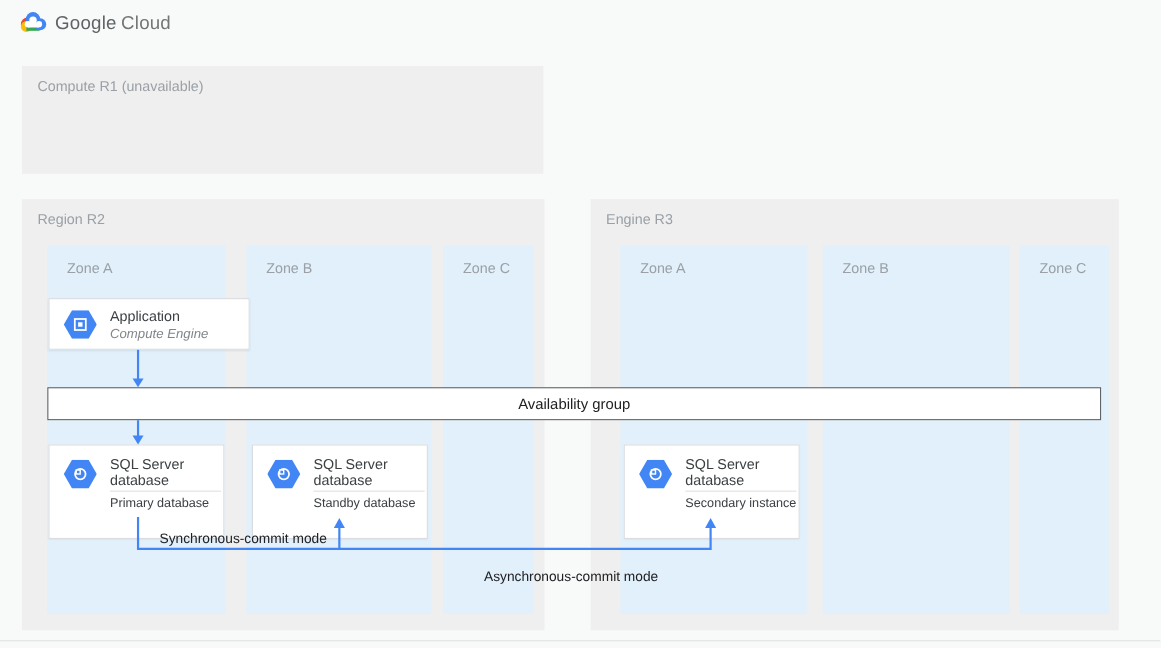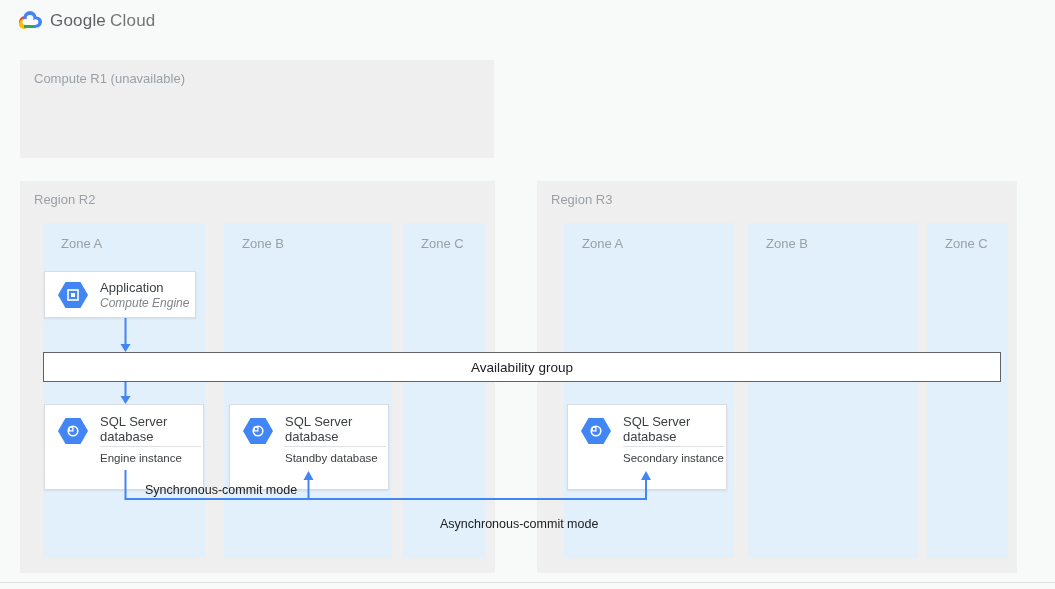--- a/index.html
+++ b/index.html
@@ -37,21 +37,21 @@
   .z-r2b{left:224px;top:223px;width:168px;height:335px;}
   .z-r2c{left:403px;top:223px;width:82px;height:335px;}
   .z-r3a{left:564px;top:223px;width:170px;height:335px;}
   .z-r3b{left:748px;top:223px;width:170px;height:335px;}
   .z-r3c{left:927px;top:223px;width:81px;height:335px;}
 
   
   .node{position:absolute;background:#fff;border:1px solid var(--box-border);
         box-shadow:0 1px 2px rgba(0,0,0,.08);z-index:2;}
   .node .hex{position:absolute;left:13px;}
-  .app-node{left:44px;top:271px;width:152px;height:47px;}
+  .app-node{left:44px;top:271px;width:183px;height:47px;}
   .app-node .hex{top:10px;}
   .app-node .t1{position:absolute;left:55px;top:8px;font-size:13px;font-weight:500;color:var(--ink);}
   .app-node .t2{position:absolute;left:55px;top:24px;font-size:12px;color:var(--sub);font-style:italic;}
   .sql-node{top:404px;width:160px;height:86px;}
   .sql-node .hex{top:13px;}
   .sql-node .t1{position:absolute;left:55px;top:9px;width:98px;font-size:13px;line-height:15px;font-weight:500;color:var(--ink);}
   .sql-node .rule{position:absolute;left:55px;right:2px;top:41px;height:1px;background:#E0E0E0;}
   .sql-node .t2{position:absolute;left:55px;top:47px;font-size:11.5px;color:var(--ink);}
   .sql-primary{left:44px;}
   .sql-standby{left:229px;}
@@ -104,21 +104,21 @@
     <div class="zone-label">Zone A</div>
   </div>
   <div class="zone z-r2b">
     <div class="zone-label">Zone B</div>
   </div>
   <div class="zone z-r2c">
     <div class="zone-label">Zone C</div>
   </div>
 
   <div class="region r3">
-    <div class="region-label">Region R3</div>
+    <div class="region-label">Engine R3</div>
   </div>
   <div class="zone z-r3a">
     <div class="zone-label">Zone A</div>
   </div>
   <div class="zone z-r3b">
     <div class="zone-label">Zone B</div>
   </div>
   <div class="zone z-r3c">
     <div class="zone-label">Zone C</div>
   </div>
@@ -152,21 +152,21 @@
   </div>
 
   <div class="node sql-node sql-primary">
     <svg class="hex" width="30" height="26" viewBox="0 0 30 26" aria-hidden="true">
       <polygon points="7.5,0 22.5,0 30,13 22.5,26 7.5,26 0,13" fill="#4285F4"></polygon>
       <circle cx="15" cy="13" r="4.8" fill="none" stroke="#fff" stroke-width="1.6"></circle>
       <rect x="11.3" y="9.3" width="3.6" height="3.6" fill="#4285F4" stroke="#fff" stroke-width="1.3"></rect>
     </svg>
     <div class="t1">SQL Server database</div>
     <div class="rule"></div>
-    <div class="t2">Engine instance</div>
+    <div class="t2">Primary database</div>
   </div>
 
   <div class="node sql-node sql-standby">
     <svg class="hex" width="30" height="26" viewBox="0 0 30 26" aria-hidden="true">
       <polygon points="7.5,0 22.5,0 30,13 22.5,26 7.5,26 0,13" fill="#4285F4"></polygon>
       <circle cx="15" cy="13" r="4.8" fill="none" stroke="#fff" stroke-width="1.6"></circle>
       <rect x="11.3" y="9.3" width="3.6" height="3.6" fill="#4285F4" stroke="#fff" stroke-width="1.3"></rect>
     </svg>
     <div class="t1">SQL Server database</div>
     <div class="rule"></div>

